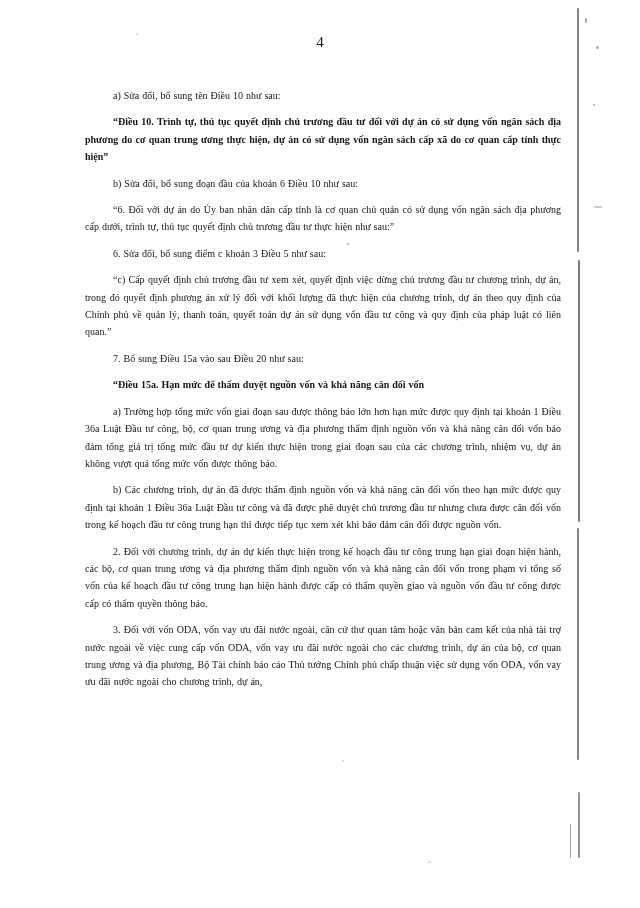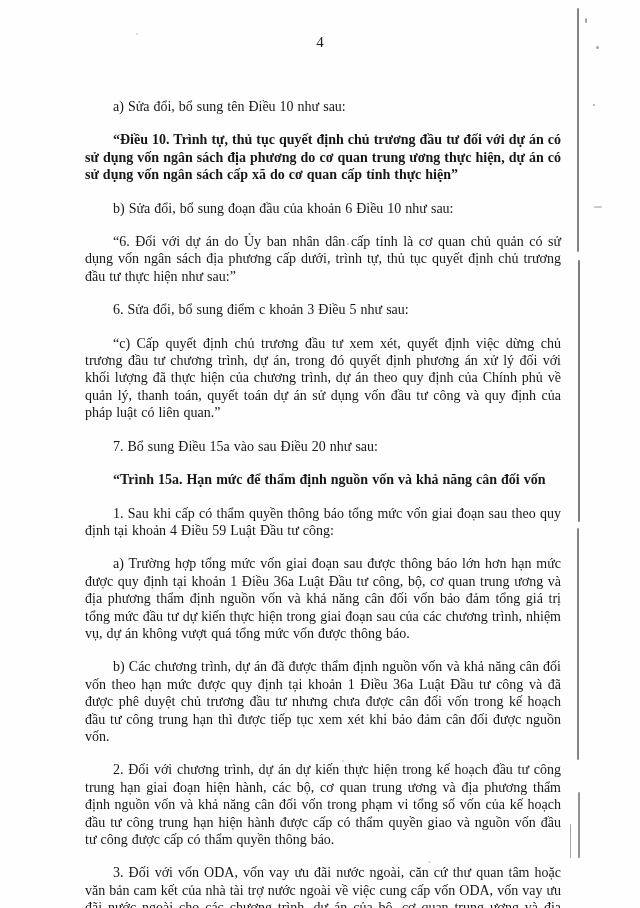--- a/index.html
+++ b/index.html
@@ -25,22 +25,22 @@
     font-size: 15px;
     color: #1a1a1a;
   }
   .content {
     position: absolute;
     top: 82px;
     left: 85px;
     width: 476px;
   }
   .para {
-    margin: 16px 0 9px 0;
-    font-size: 14px;
+    margin: 5px 0 9px 0;
+    font-size: 10px;
     line-height: 17.4px;
     text-align: justify;
     text-indent: 28px;
     word-spacing: 0.5px;
   }
   .para.bold {
     font-weight: bold;
   }
   .scan-line-seg {
     position: absolute;
@@ -92,21 +92,20 @@
   <div class="page-number">4</div>
 
   <div class="content" id="paragraphs">
       <p class="para">a) Sửa đổi, bổ sung tên Điều 10 như sau:</p>
       <p class="para bold">“Điều 10. Trình tự, thủ tục quyết định chủ trương đầu tư đối với dự án có sử dụng vốn ngân sách địa phương do cơ quan trung ương thực hiện, dự án có sử dụng vốn ngân sách cấp xã do cơ quan cấp tỉnh thực hiện”</p>
       <p class="para">b) Sửa đổi, bổ sung đoạn đầu của khoản 6 Điều 10 như sau:</p>
       <p class="para">“6. Đối với dự án do Ủy ban nhân dân cấp tỉnh là cơ quan chủ quản có sử dụng vốn ngân sách địa phương cấp dưới, trình tự, thủ tục quyết định chủ trương đầu tư thực hiện như sau:”</p>
       <p class="para">6. Sửa đổi, bổ sung điểm c khoản 3 Điều 5 như sau:</p>
       <p class="para">“c) Cấp quyết định chủ trương đầu tư xem xét, quyết định việc dừng chủ trương đầu tư chương trình, dự án, trong đó quyết định phương án xử lý đối với khối lượng đã thực hiện của chương trình, dự án theo quy định của Chính phủ về quản lý, thanh toán, quyết toán dự án sử dụng vốn đầu tư công và quy định của pháp luật có liên quan.”</p>
       <p class="para">7. Bổ sung Điều 15a vào sau Điều 20 như sau:</p>
-      <p class="para bold">“Trình 15a. Hạn mức để thẩm định nguồn vốn và khả năng cân đối vốn</p>
-      <p class="para">1. Sau khi cấp có thẩm quyền thông báo tổng mức vốn giai đoạn sau theo quy định tại khoản 4 Điều 59 Luật Đầu tư công:</p>
+      <p class="para bold">“Điều 15a. Hạn mức để thẩm duyệt nguồn vốn và khả năng cân đối vốn</p>
       <p class="para">a) Trường hợp tổng mức vốn giai đoạn sau được thông báo lớn hơn hạn mức được quy định tại khoản 1 Điều 36a Luật Đầu tư công, bộ, cơ quan trung ương và địa phương thẩm định nguồn vốn và khả năng cân đối vốn bảo đảm tổng giá trị tổng mức đầu tư dự kiến thực hiện trong giai đoạn sau của các chương trình, nhiệm vụ, dự án không vượt quá tổng mức vốn được thông báo.</p>
       <p class="para">b) Các chương trình, dự án đã được thẩm định nguồn vốn và khả năng cân đối vốn theo hạn mức được quy định tại khoản 1 Điều 36a Luật Đầu tư công và đã được phê duyệt chủ trương đầu tư nhưng chưa được cân đối vốn trong kế hoạch đầu tư công trung hạn thì được tiếp tục xem xét khi bảo đảm cân đối được nguồn vốn.</p>
       <p class="para">2. Đối với chương trình, dự án dự kiến thực hiện trong kế hoạch đầu tư công trung hạn giai đoạn hiện hành, các bộ, cơ quan trung ương và địa phương thẩm định nguồn vốn và khả năng cân đối vốn trong phạm vi tổng số vốn của kế hoạch đầu tư công trung hạn hiện hành được cấp có thẩm quyền giao và nguồn vốn đầu tư công được cấp có thẩm quyền thông báo.</p>
       <p class="para">3. Đối với vốn ODA, vốn vay ưu đãi nước ngoài, căn cứ thư quan tâm hoặc văn bản cam kết của nhà tài trợ nước ngoài về việc cung cấp vốn ODA, vốn vay ưu đãi nước ngoài cho các chương trình, dự án của bộ, cơ quan trung ương và địa phương, Bộ Tài chính báo cáo Thủ tướng Chính phủ chấp thuận việc sử dụng vốn ODA, vốn vay ưu đãi nước ngoài cho chương trình, dự án,</p>
     </div>
 
 </div>
 
 </body></html>

